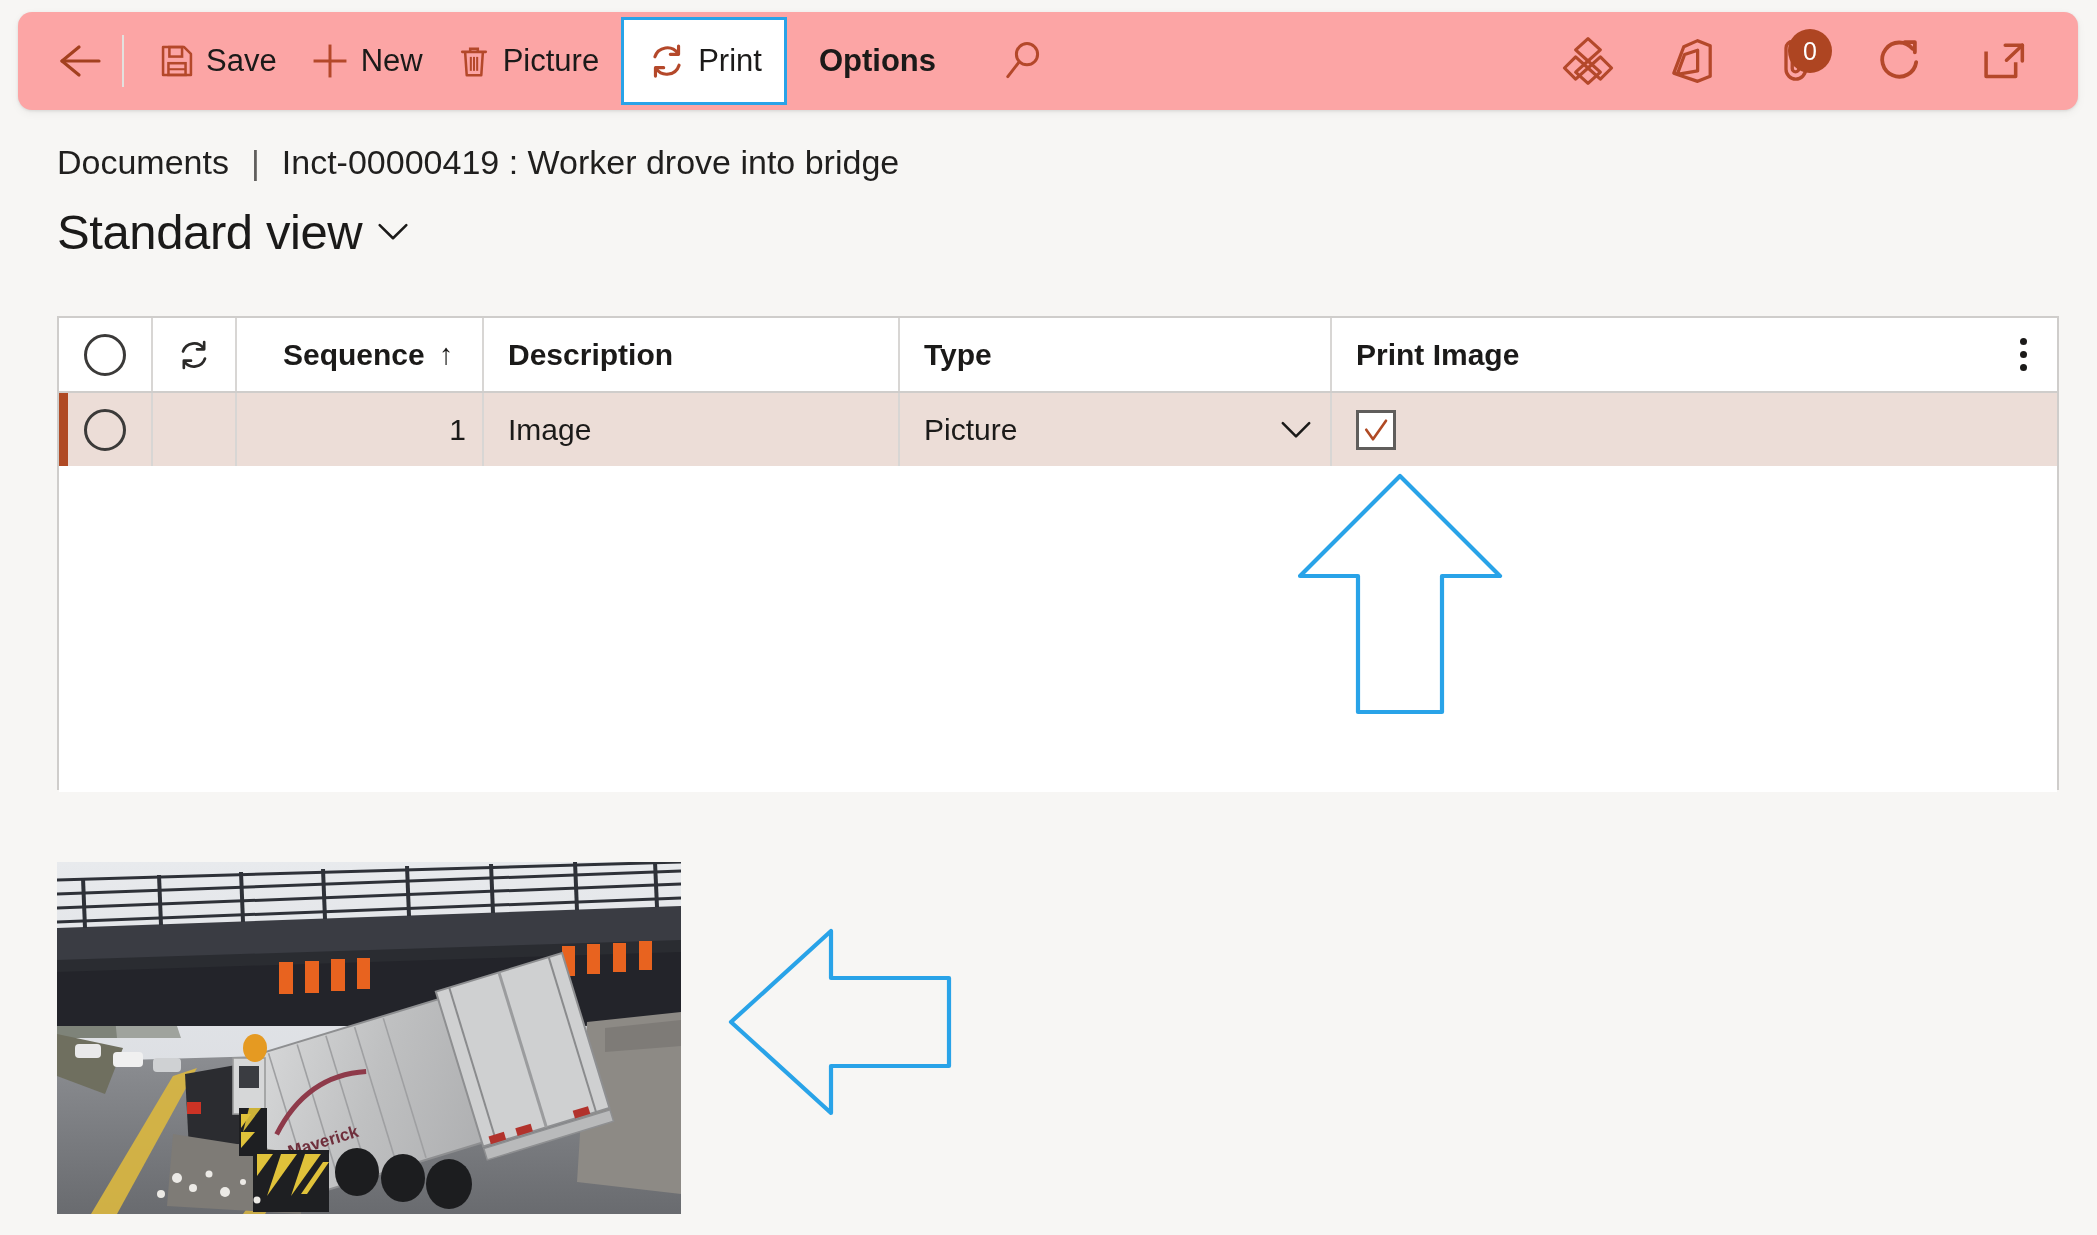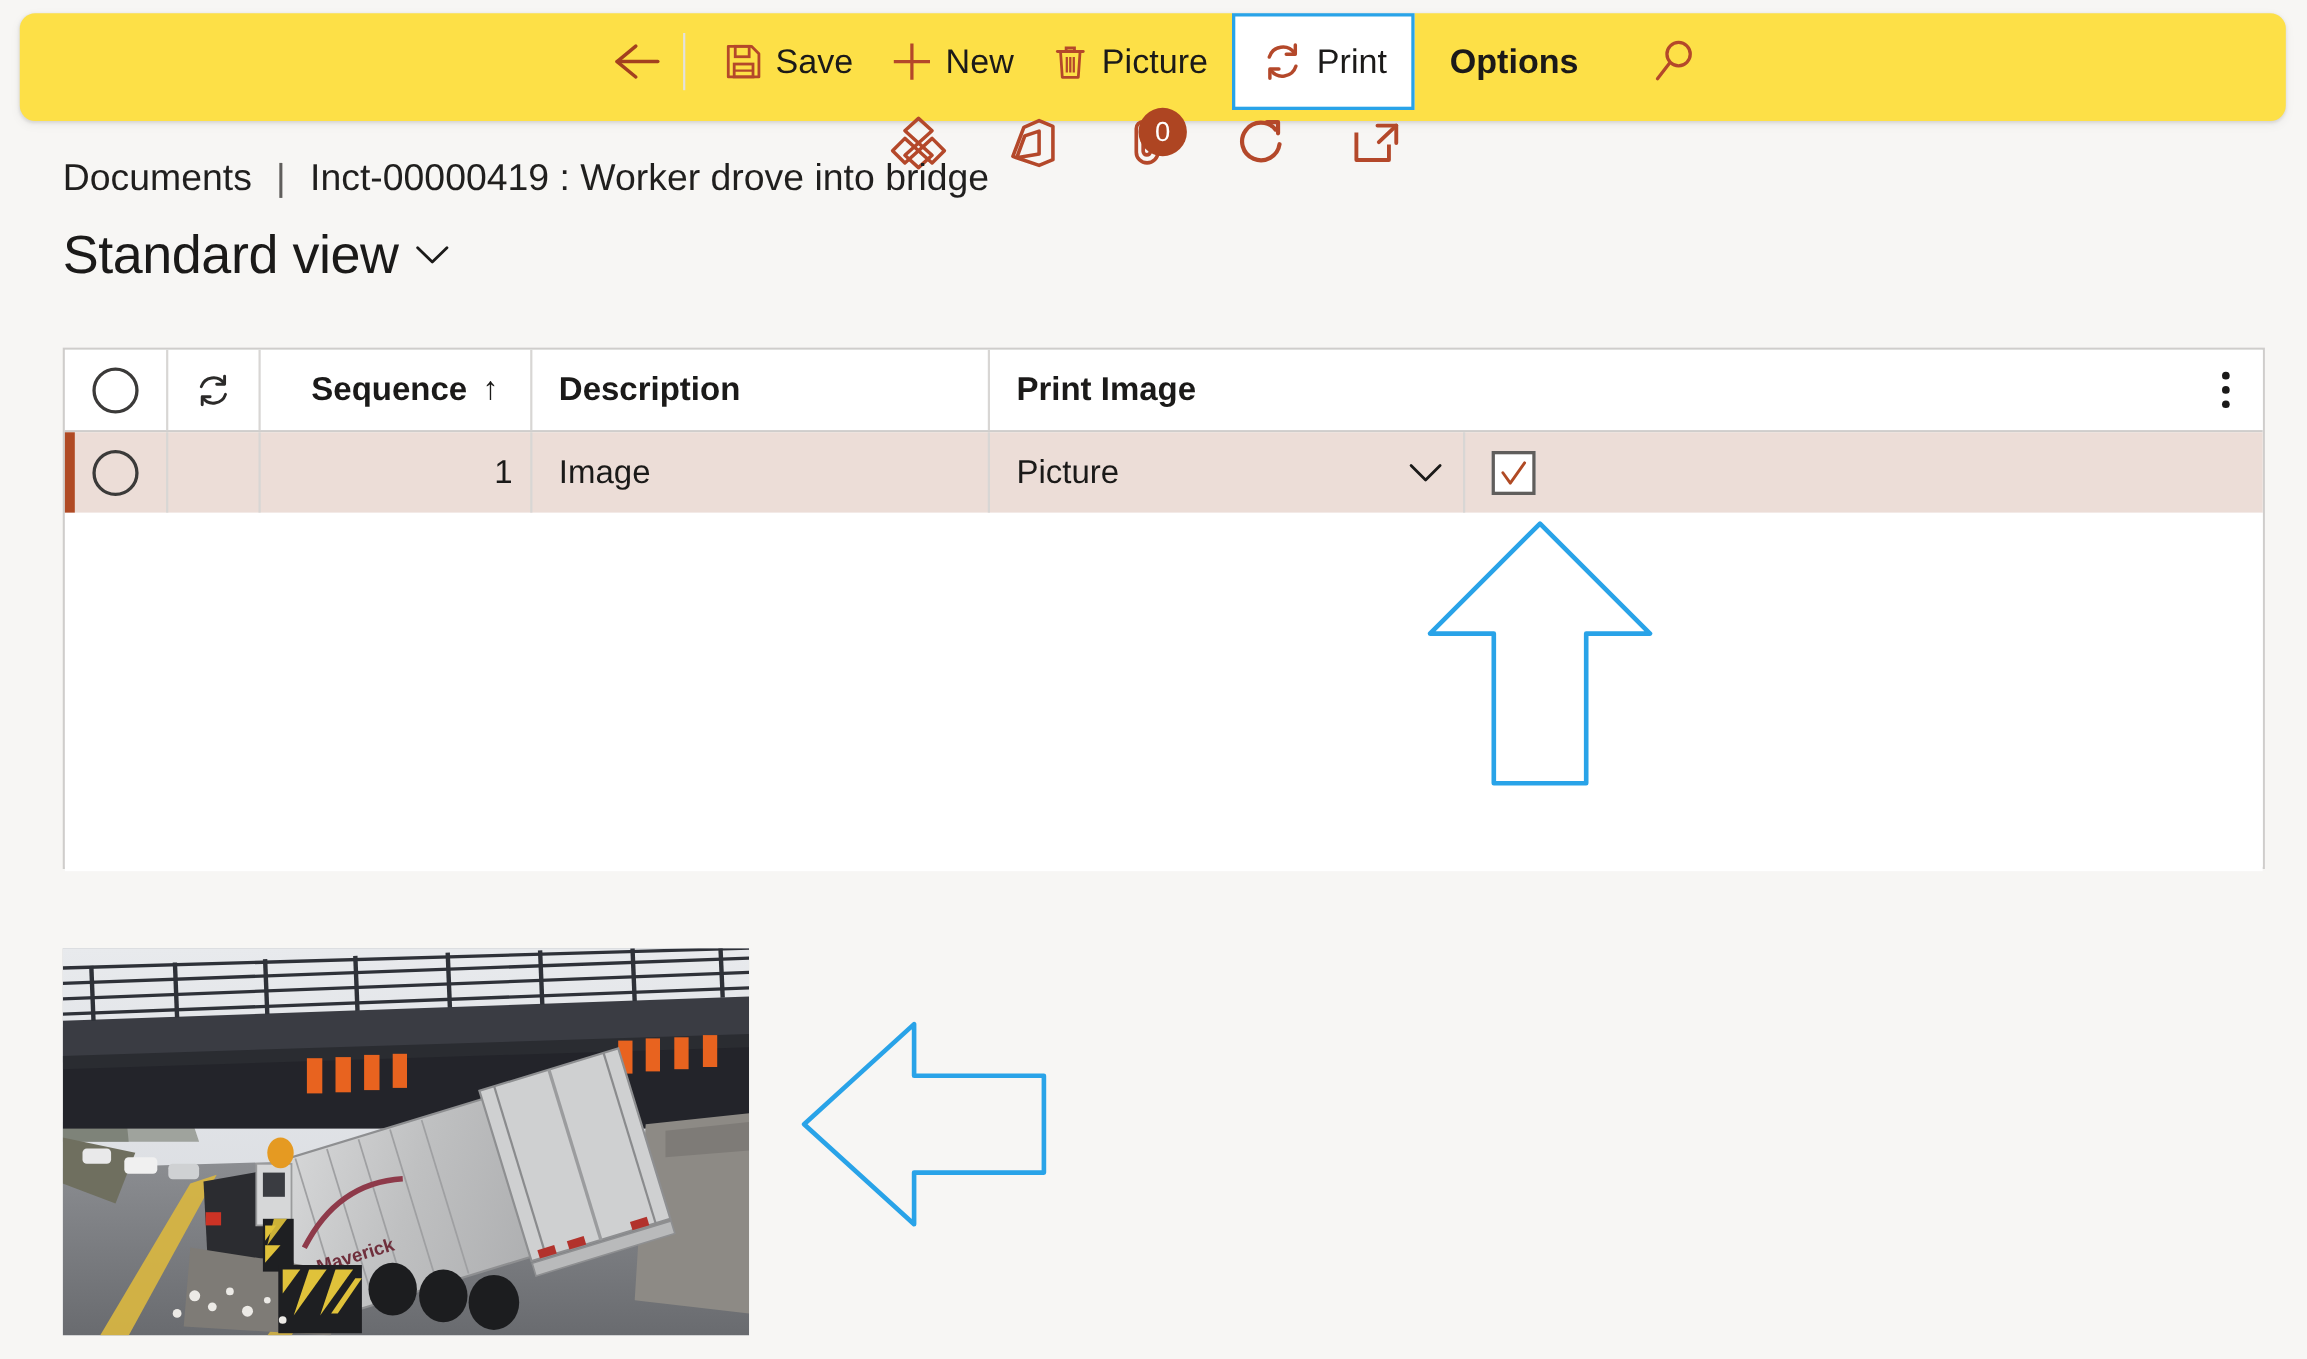--- a/index.html
+++ b/index.html
@@ -17,28 +17,27 @@
     -webkit-font-smoothing: antialiased;
   }
 
   
   .cmdbar {
     position: absolute;
     left: 18px;
     top: 12px;
     width: 2060px;
     height: 98px;
-    background: #fde047;
+    background: #fca5a5;
     border-radius: 14px;
     box-shadow: 0 1px 3px rgba(0,0,0,0.10), 0 3px 10px rgba(0,0,0,0.05);
     display: flex;
     align-items: center;
     box-sizing: border-box;
     padding: 0 26px 0 34px;
-    flex-direction: column;
   }
   .cmd-left {
     display: flex;
     align-items: center;
     height: 100%;
     flex: 1 1 auto;
   }
   .cmd-right {
     display: flex;
     align-items: center;
@@ -386,20 +385,23 @@
         <path d="M18.1 4.2 L18.1 8.6 L13.8 8.6" fill="none" stroke="#2b2a29" stroke-width="1.6" stroke-linecap="round" stroke-linejoin="round"></path>
         <path d="M5.9 19.8 L5.9 15.4 L10.2 15.4" fill="none" stroke="#2b2a29" stroke-width="1.6" stroke-linecap="round" stroke-linejoin="round"></path>
       </svg>
     </div>
     <div class="cell c-seq head">
       <span>Sequence</span>
       <span class="sort-arrow">↑</span>
     </div>
     <div class="cell c-desc">
       <span>Description</span>
+    </div>
+    <div class="cell c-type">
+      <span>Type</span>
     </div>
     <div class="cell c-print">
       <span>Print Image</span>
       <span class="kebab">
           <i></i>
           <i></i>
           <i></i>
         </span>
     </div>
   </div>

